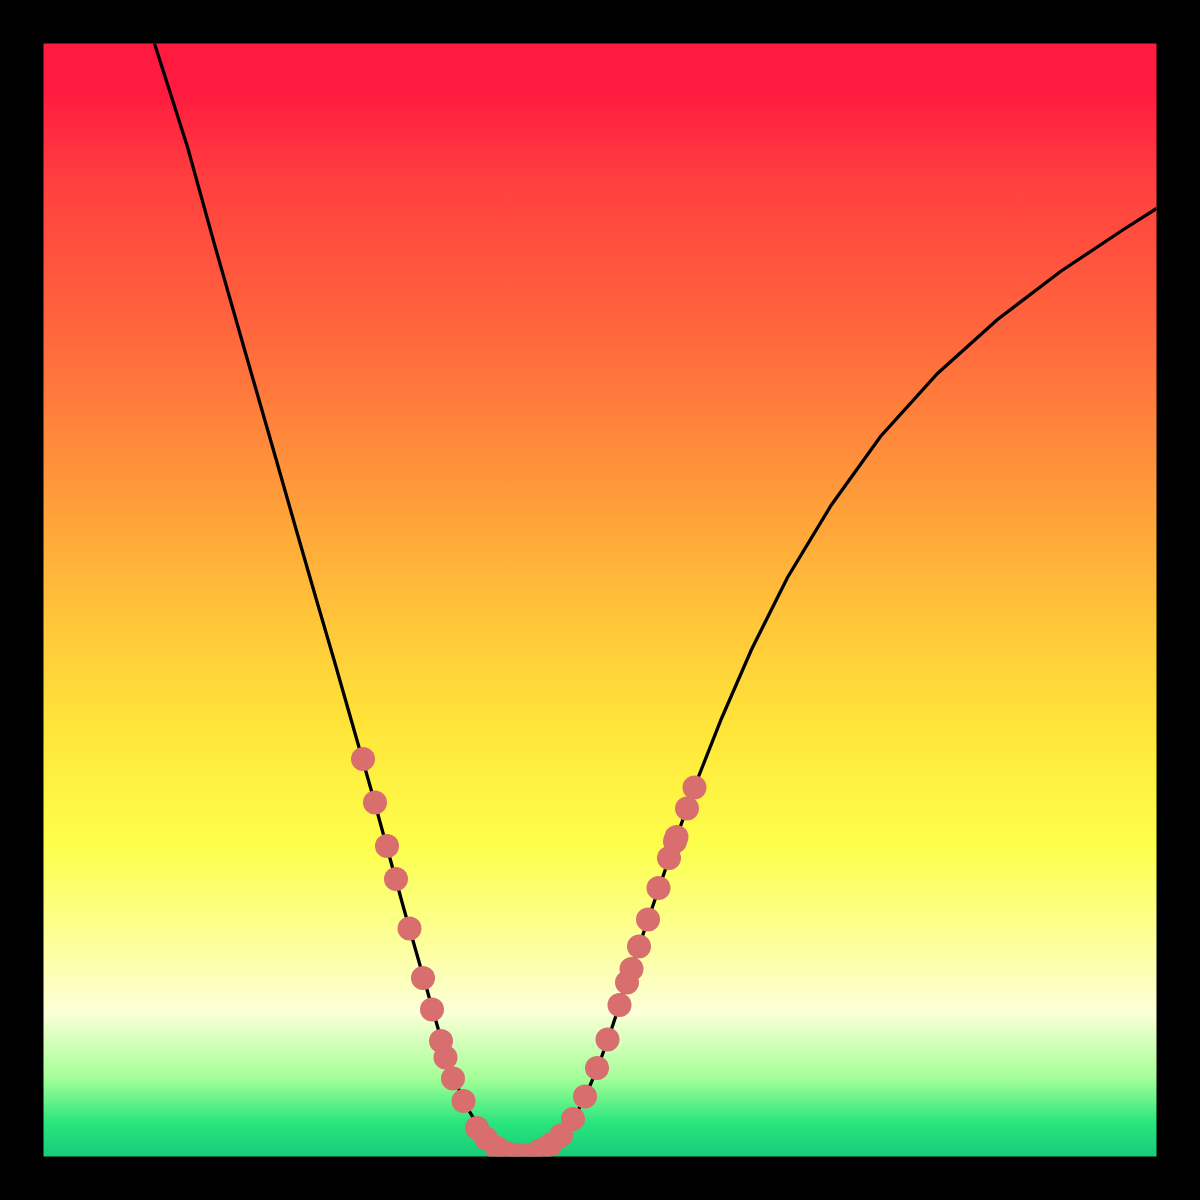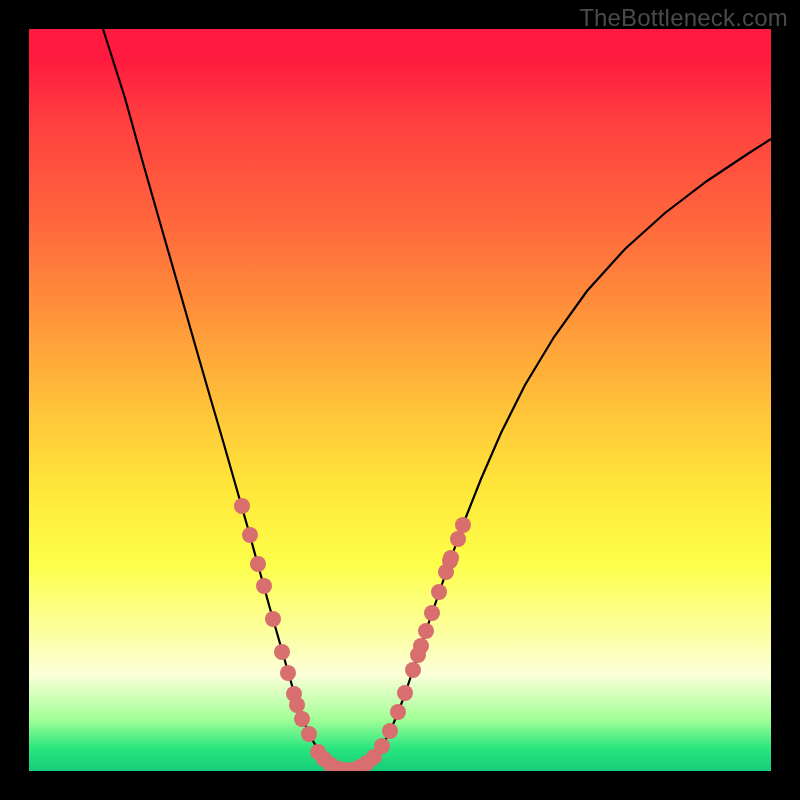--- a/index.html
+++ b/index.html
@@ -100,14 +100,13 @@
           <circle cx="331" cy="738" r="8" fill="#d86e6e"></circle>
           <circle cx="338" cy="734" r="8" fill="#d86e6e"></circle>
           <circle cx="345" cy="728" r="8" fill="#d86e6e"></circle>
           <circle cx="353" cy="717" r="8" fill="#d86e6e"></circle>
           <circle cx="361" cy="702" r="8" fill="#d86e6e"></circle>
           <circle cx="369" cy="683" r="8" fill="#d86e6e"></circle>
           <circle cx="376" cy="664" r="8" fill="#d86e6e"></circle>
         </g>
     </svg>
   </div>
-  <div class="watermark">TheBottleneck.com</div>
 </div>
 
 </body></html>

